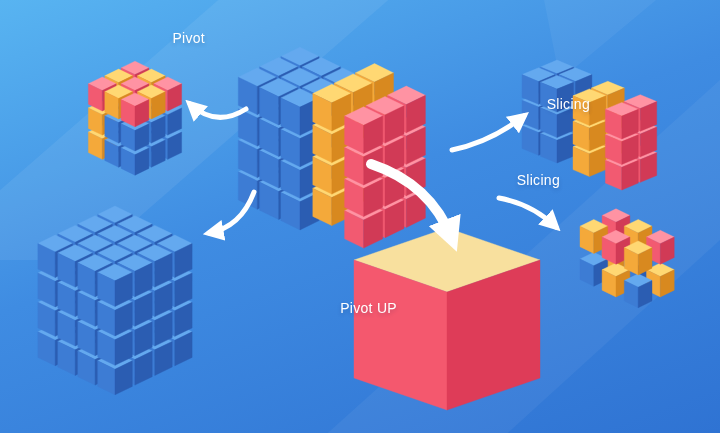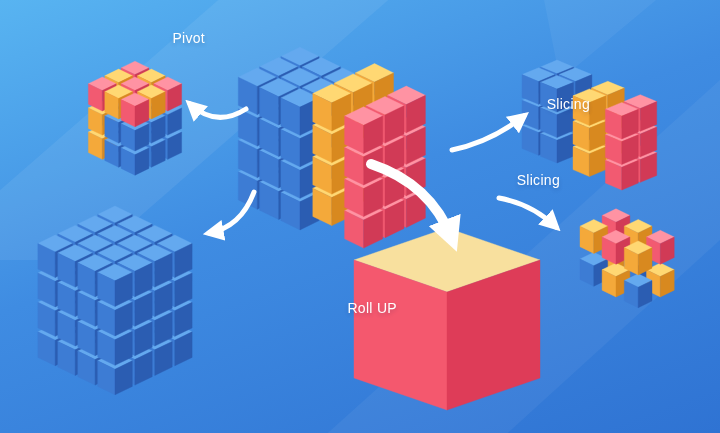--- a/index.html
+++ b/index.html
@@ -621,14 +621,14 @@
       <path d="M 254 192 Q 241 227 209 233" stroke-width="5" marker-end="url(#ah)"></path>
       <path d="M 452 150 Q 491 142 524 116" stroke-width="5" marker-end="url(#ah)"></path>
       <path d="M 499 198 Q 532 204 556 227" stroke-width="5" marker-end="url(#ah)"></path>
       <path d="M 371 164 Q 431 184 452 239" stroke-width="10" marker-end="url(#ah-big)"></path>
     </g>
   </svg>
 
   <div class="label" id="pivot-label">Pivot</div>
   <div class="label" id="slicing-label">Slicing</div>
   <div class="label" id="dicing-label">Slicing</div>
-  <div class="label" id="roll-up-label">Roll UP</div>
+  <div class="label" id="roll-up-label">Pivot UP</div>
 </div>
 
 </body></html>

